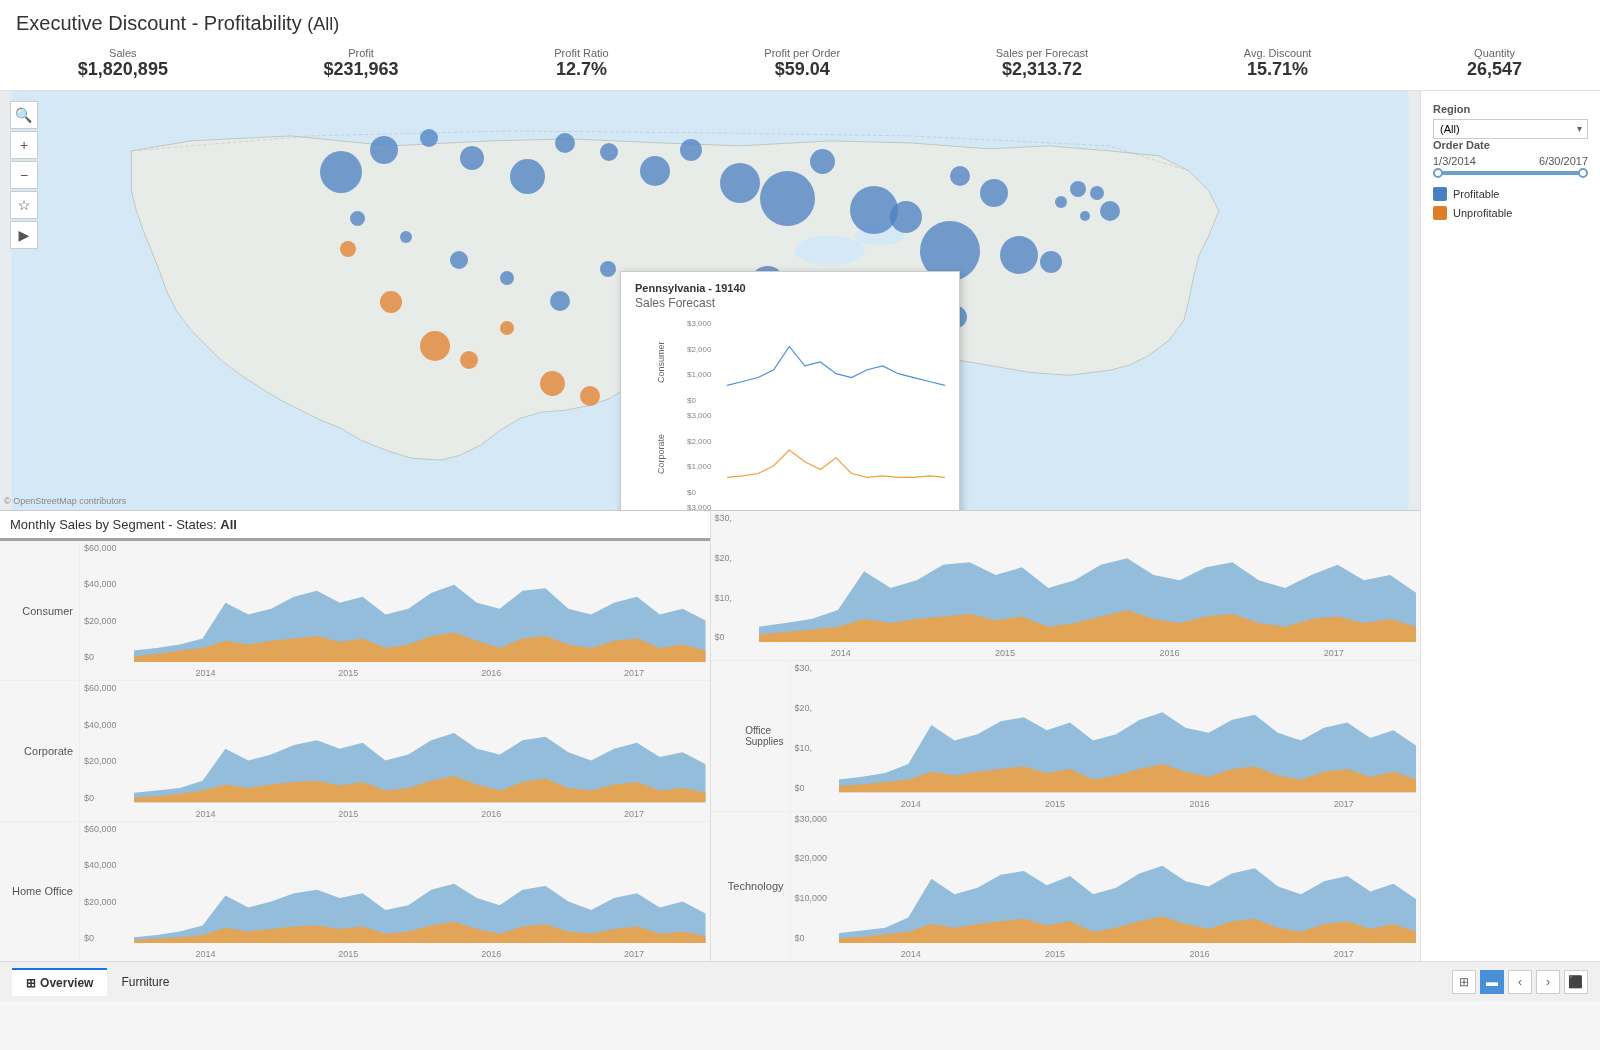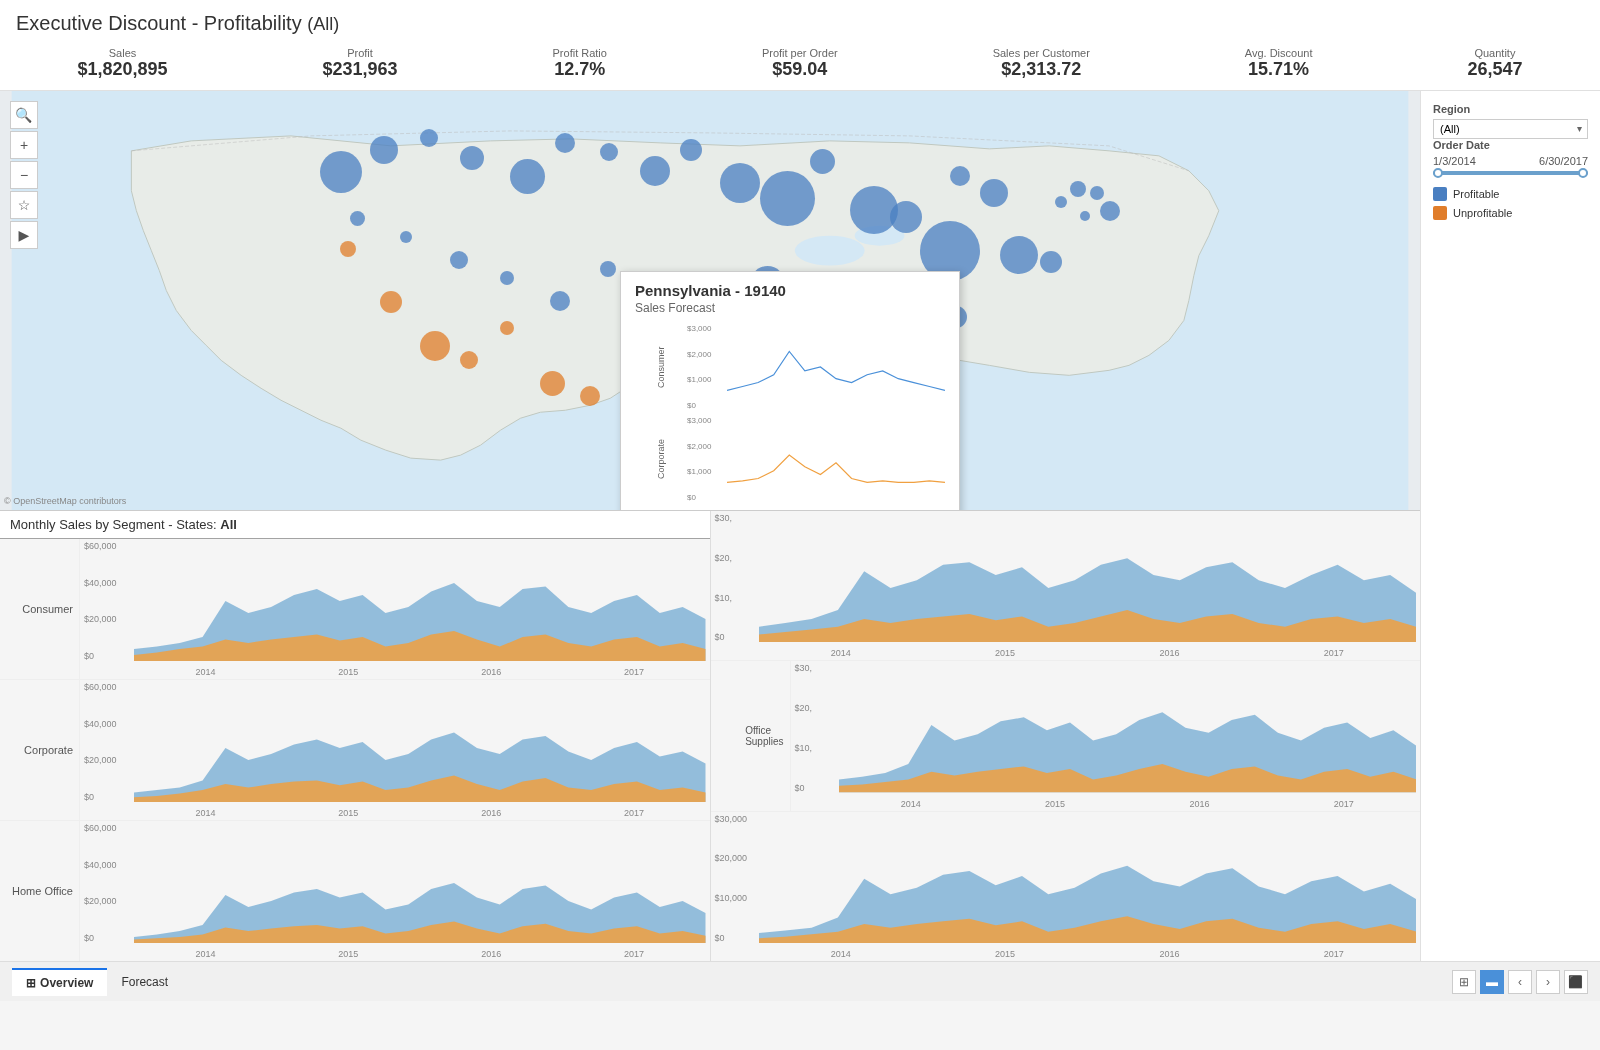--- a/index.html
+++ b/index.html
@@ -25,40 +25,40 @@
     #map-area { position: relative; background: #e8ecef; height: 420px; overflow: hidden; border-bottom: 1px solid #ccc; }
 
     
     #map-svg { width: 100%; height: 100%; }
 
     .map-controls { position: absolute; top: 10px; left: 10px; display: flex; flex-direction: column; gap: 2px; }
     .map-btn { width: 28px; height: 28px; background: #fff; border: 1px solid #ccc; cursor: pointer; display: flex; align-items: center; justify-content: center; font-size: 14px; color: #555; }
 
     .map-attribution { position: absolute; bottom: 4px; left: 4px; font-size: 9px; color: #888; }
 
-    .charts-title { font-size: 13px; font-weight: 600; padding: 6px 10px; border-bottom: 1px solid #a3a3a3; background: #fff; }
+    .charts-title { font-size: 13px; font-weight: 600; padding: 6px 10px; border-bottom: 3px solid #a3a3a3; background: #fff; }
     .charts-title span { font-weight: 400; }
     .chart-label { width: 80px; display: flex; align-items: center; justify-content: flex-end; padding-right: 6px; font-size: 11px; color: #555; border-right: 1px solid #eee; }
     .chart-content { flex: 1; padding: 4px 4px 16px; position: relative; overflow: hidden; }
 
     
     .sidebar-section { }
     .sidebar-label { font-size: 11px; font-weight: 600; color: #555; margin-bottom: 4px; }
     .sidebar-select { width: 100%; border: 1px solid #ccc; padding: 3px 6px; font-size: 11px; background: #fff; appearance: none; -webkit-appearance: none; cursor: pointer; }
     .sidebar-select-wrap { position: relative; }
     .sidebar-select-wrap::after { content: '▾'; position: absolute; right: 6px; top: 4px; font-size: 10px; color: #666; pointer-events: none; }
     .date-range { display: flex; justify-content: space-between; font-size: 11px; color: #555; margin-bottom: 4px; }
     .range-slider { width: 100%; height: 4px; background: linear-gradient(to right, #6ba0cc 0%, #6ba0cc 100%); border-radius: 2px; position: relative; margin-bottom: 12px; }
     .range-thumb { width: 10px; height: 10px; background: #fff; border: 2px solid #6ba0cc; border-radius: 50%; position: absolute; top: -3px; cursor: pointer; }
     .legend-item { display: flex; align-items: center; gap: 6px; margin-bottom: 5px; font-size: 11px; }
     .legend-box { width: 14px; height: 14px; border-radius: 2px; }
 
     
     #tooltip { position: absolute; background: #fff; border: 1px solid #ccc; box-shadow: 2px 2px 8px rgba(0,0,0,0.2); padding: 10px 14px; z-index: 100; width: 340px; top: 180px; left: 620px; }
-    .tooltip-title { font-size: 15px; font-weight: 600; color: #333; margin-bottom: 2px; }
+    .tooltip-title { font-size: 11px; font-weight: 600; color: #333; margin-bottom: 2px; }
     .tooltip-subtitle { font-size: 12px; color: #666; margin-bottom: 8px; }
 
     
     #footer { height: 40px; background: #f0f0f0; border-top: 1px solid #ddd; display: flex; align-items: center; padding: 0 12px; gap: 0; }
     .footer-tab { padding: 6px 14px; font-size: 12px; cursor: pointer; display: flex; align-items: center; gap: 4px; }
     .footer-tab.active { background: #fff; border-top: 2px solid #1a73e8; font-weight: 600; }
     .footer-right { margin-left: auto; display: flex; gap: 4px; align-items: center; }
     .footer-icon-btn { width: 24px; height: 24px; display: flex; align-items: center; justify-content: center; cursor: pointer; font-size: 12px; color: #666; border: 1px solid #ccc; background: #fff; }
     .footer-icon-btn.active { background: #4a90d9; color: #fff; border-color: #4a90d9; }
 
@@ -94,21 +94,21 @@
   </div>
   <div class="kpi-item">
     <span class="kpi-label">Profit Ratio</span>
     <span class="kpi-value">12.7%</span>
   </div>
   <div class="kpi-item">
     <span class="kpi-label">Profit per Order</span>
     <span class="kpi-value">$59.04</span>
   </div>
   <div class="kpi-item">
-    <span class="kpi-label">Sales per Customer</span>
+    <span class="kpi-label">Sales per Forecast</span>
     <span class="kpi-value">$2,313.72</span>
   </div>
   <div class="kpi-item">
     <span class="kpi-label">Avg. Discount</span>
     <span class="kpi-value">15.71%</span>
   </div>
   <div class="kpi-item">
     <span class="kpi-label">Quantity</span>
     <span class="kpi-value">26,547</span>
   </div>
@@ -398,20 +398,21 @@
                 <div style="position:absolute;bottom:2px;left:48px;right:4px;display:flex;justify-content:space-around;font-size:9px;color:#888;">
                   <span>2014</span>
                     <span>2015</span>
                     <span>2016</span>
                     <span>2017</span>
                 </div>
               </div>
             </div>
 
             <div class="single-chart-row" style="border-bottom:none;">
+              <div class="chart-label">Technology</div>
               <div class="chart-content" style="position:relative;flex:1;padding:2px 4px 18px;">
                 <div style="position:absolute;left:4px;top:2px;bottom:18px;width:44px;display:flex;flex-direction:column;justify-content:space-between;">
                   <span style="font-size:9px;color:#888;">$30,000</span>
                   <span style="font-size:9px;color:#888;">$20,000</span>
                   <span style="font-size:9px;color:#888;">$10,000</span>
                   <span style="font-size:9px;color:#888;">$0</span>
                 </div>
                 <div style="position:absolute;left:48px;right:4px;top:2px;bottom:18px;">
                   <svg viewBox="0 0 500 100" style="width:100%;height:100%;" preserveAspectRatio="none">
                     <polygon points="0,92 20,90 40,88 60,80 80,50 100,62 120,57 140,47 160,44 180,55 200,48 220,62 240,57 260,46 280,40 300,52 320,56 340,46 360,42 380,56 400,62 420,52 440,48 460,60 480,54 500,66 500,100 0,100" class="area-blue"></polygon>
@@ -468,21 +469,21 @@
     </div>
   </div>
 </div>
 
 <div id="footer">
   <div class="footer-tab active">
     <span>⊞</span>
     <span>Overview</span>
   </div>
   <div class="footer-tab">
-    <span>Forecast</span>
+    <span>Furniture</span>
   </div>
   <div class="footer-right">
     <div class="footer-icon-btn">⊞</div>
     <div class="footer-icon-btn active">▬</div>
     <div class="footer-icon-btn">‹</div>
     <div class="footer-icon-btn">›</div>
     <div class="footer-icon-btn">⬛</div>
   </div>
 </div>
 

